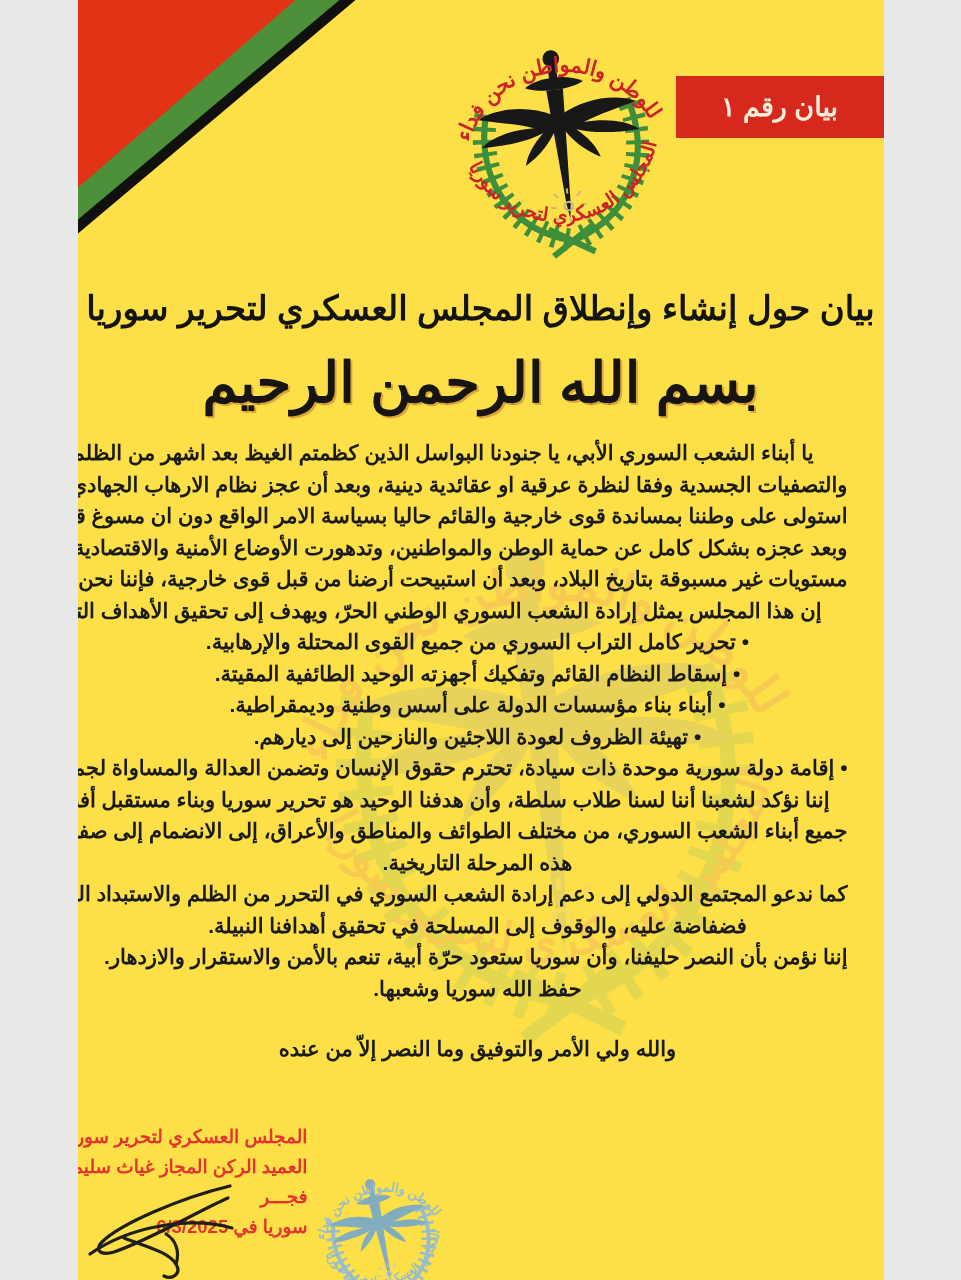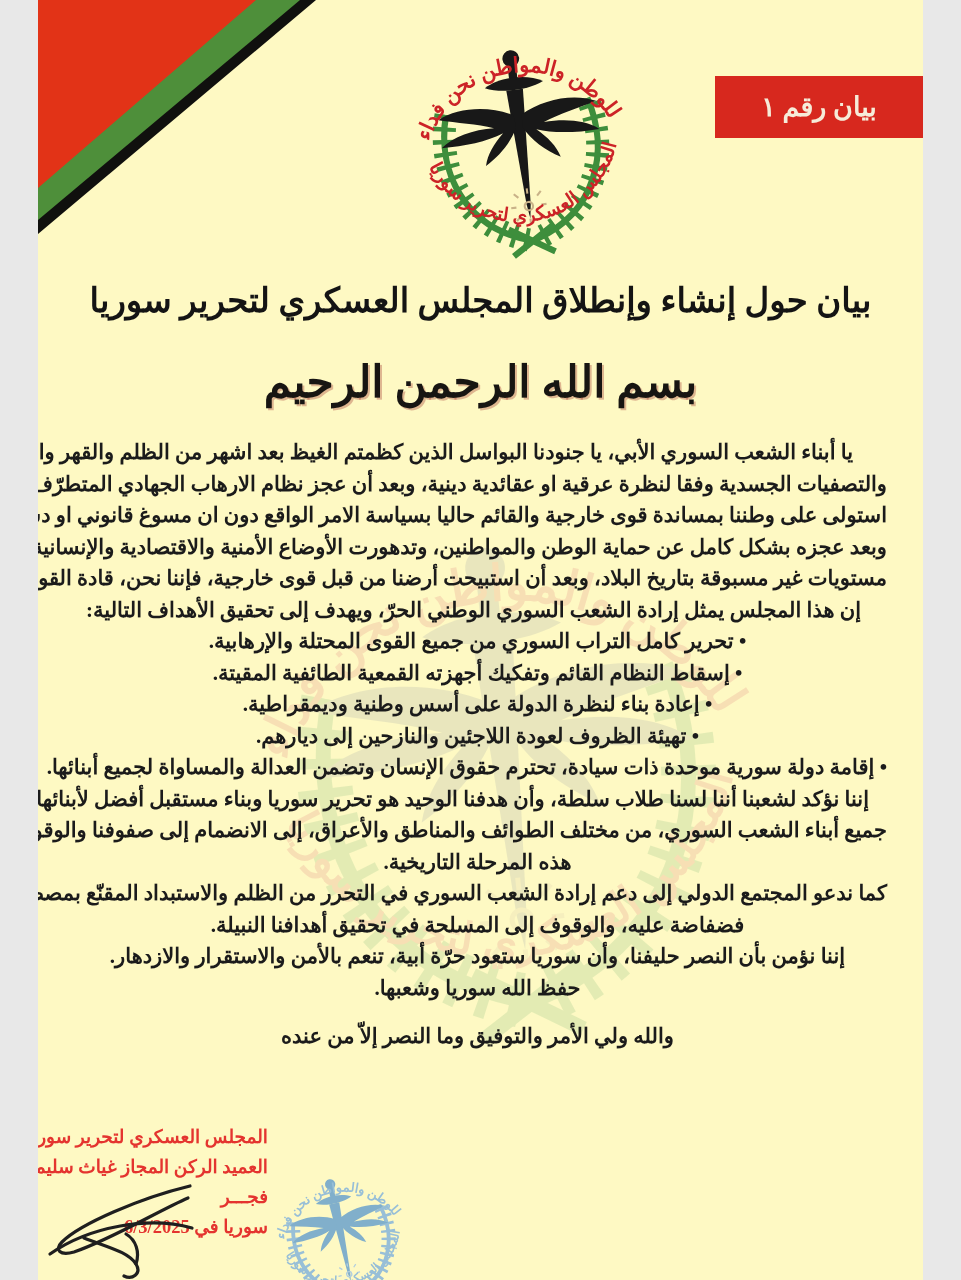--- a/index.html
+++ b/index.html
@@ -1,22 +1,22 @@
 <!DOCTYPE html>
 <html lang="ar" dir="rtl" style="--banner-red: #d7281e; --corner-red: #e23317; --corner-green: #4e8f3a; --corner-black: #10100e; --wreath-green: #3e8e3c; --emblem-red: #cc2327; --signature-red: #e4342f; --stamp-blue: #8db9da; --body-text: #1b1b1b;"><head>
 <meta charset="utf-8">
 <style>
   html,body{margin:0;padding:0;background:#e8e8e8;}
   .page{
     position:relative;
-    width:885px;height:1280px;
+    width:806px;height:1280px;
     margin:0 auto;
-    background:#fef9c3;
+    background:#fde047;
     overflow:hidden;
-    font-family:Liberation Serif, serif;
+    font-family:Liberation Sans, sans-serif;
     color:var(--body-text,#1b1b1b);
   }
   
   .tri{position:absolute;top:0;left:0;width:290px;height:245px;}
   .tri-black{background:var(--corner-black,#10100e);clip-path:polygon(0 0,278px 0,0 234px);}
   .tri-green{background:var(--corner-green,#4e8f3a);clip-path:polygon(0 0,262px 0,0 220px);}
   .tri-red{background:var(--corner-red,#e23317);clip-path:polygon(0 0,218px 0,0 188px);}
   
   .banner{
     position:absolute;top:76px;right:0;width:208px;height:62px;
@@ -46,49 +46,49 @@
   .emblem-stamp{
     left:225px;top:1156px;width:158px;height:168px;
     opacity:.9;transform:rotate(-12deg);
     --em-wreath:var(--stamp-blue,#8db9da);
     --em-sword:#74a8cc;
     --em-text:var(--stamp-blue,#8db9da);
     --em-star:#a9c9e2;
   }
   
   .title{
-    position:absolute;top:280px;left:0;right:0;margin:0;
+    position:absolute;top:280px;left:0;right:0;margin:8px;
     text-align:center;font-size:34px;font-weight:bold;color:#141414;
     letter-spacing:-1px;
   }
   .basmala{
     position:absolute;top:336px;left:0;right:0;height:92px;
     display:flex;align-items:center;justify-content:center;
-    font-size:44px;font-weight:bold;color:#171512;
+    font-size:56px;font-weight:bold;color:#171512;
     text-shadow:2px 2px 0 rgba(150,25,25,.30);
   }
   
   .body-text{
     position:absolute;top:437px;left:30px;right:36px;
     font-size:21px;font-weight:bold;z-index:2;
   }
   .bline{
     height:31.5px;line-height:31.5px;white-space:nowrap;
     text-align:justify;text-align-last:justify;
   }
   .p1 .bline:first-child{padding-right:34px;}
   .p1 .bline:last-child,
   .p2 .bline:last-child,
   .p3 .bline:last-child{text-align:center;text-align-last:center;}
   .p2 .bline:first-child{padding-right:18px;}
   .goals-intro{text-align:right;text-align-last:right;padding-right:26px;}
   .goals .bline{text-align-last:center;}
   .goal-wide{text-align:right;text-align-last:right;}
   .centered{text-align:right;text-align-last:center;}
-  .tawfiq{margin-top:17px;text-align:center;text-align-last:center;}
+  .tawfiq{margin-top:29px;text-align:center;text-align-last:center;}
   
   .signature{
     position:absolute;left:0;top:1122px;width:230px;z-index:3;
     color:var(--signature-red,#e4342f);
     font-weight:bold;font-size:18.5px;text-align:right;
   }
   .sig-line{height:30px;line-height:30px;white-space:nowrap;}
   .sig-alias{padding-left:14px;}
   .sig-date{padding-left:18px;}
   .hand-sign{position:absolute;left:2px;top:1168px;z-index:4;}
@@ -165,22 +165,22 @@
     <div class="para p1">
         <div class="bline">يا أبناء الشعب السوري الأبي، يا جنودنا البواسل الذين كظمتم الغيظ بعد اشهر من الظلم والقهر والخطف</div>
         <div class="bline">والتصفيات الجسدية وفقا لنظرة عرقية او عقائدية دينية، وبعد أن عجز نظام الارهاب الجهادي المتطرّف الذي</div>
         <div class="bline">استولى على وطننا بمساندة قوى خارجية والقائم حاليا بسياسة الامر الواقع دون ان مسوغ قانوني او دستوري</div>
         <div class="bline">وبعد عجزه بشكل كامل عن حماية الوطن والمواطنين، وتدهورت الأوضاع الأمنية والاقتصادية والإنسانية إلى</div>
         <div class="bline">مستويات غير مسبوقة بتاريخ البلاد، وبعد أن استبيحت أرضنا من قبل قوى خارجية، فإننا نحن، قادة القوات</div>
       </div>
     <div class="bline goals-intro">إن هذا المجلس يمثل إرادة الشعب السوري الوطني الحرّ، ويهدف إلى تحقيق الأهداف التالية:</div>
     <div class="goals">
         <div class="bline">• تحرير كامل التراب السوري من جميع القوى المحتلة والإرهابية.</div>
-        <div class="bline">• إسقاط النظام القائم وتفكيك أجهزته القمعية الطائفية المقيتة.</div>
-        <div class="bline">• إعادة بناء لنظرة الدولة على أسس وطنية وديمقراطية.</div>
+        <div class="bline">• إسقاط النظام القائم وتفكيك أجهزته الوحيد الطائفية المقيتة.</div>
+        <div class="bline">• أبناء بناء مؤسسات الدولة على أسس وطنية وديمقراطية.</div>
         <div class="bline">• تهيئة الظروف لعودة اللاجئين والنازحين إلى ديارهم.</div>
       </div>
     <div class="bline goal-wide">• إقامة دولة سورية موحدة ذات سيادة، تحترم حقوق الإنسان وتضمن العدالة والمساواة لجميع أبنائها.</div>
     <div class="para p2">
         <div class="bline">إننا نؤكد لشعبنا أننا لسنا طلاب سلطة، وأن هدفنا الوحيد هو تحرير سوريا وبناء مستقبل أفضل لأبنائها. وندعو</div>
         <div class="bline">جميع أبناء الشعب السوري، من مختلف الطوائف والمناطق والأعراق، إلى الانضمام إلى صفوفنا والوقوف معنا في</div>
         <div class="bline">هذه المرحلة التاريخية.</div>
       </div>
     <div class="para p3">
         <div class="bline">كما ندعو المجتمع الدولي إلى دعم إرادة الشعب السوري في التحرر من الظلم والاستبداد المقنّع بمصطلحات</div>

